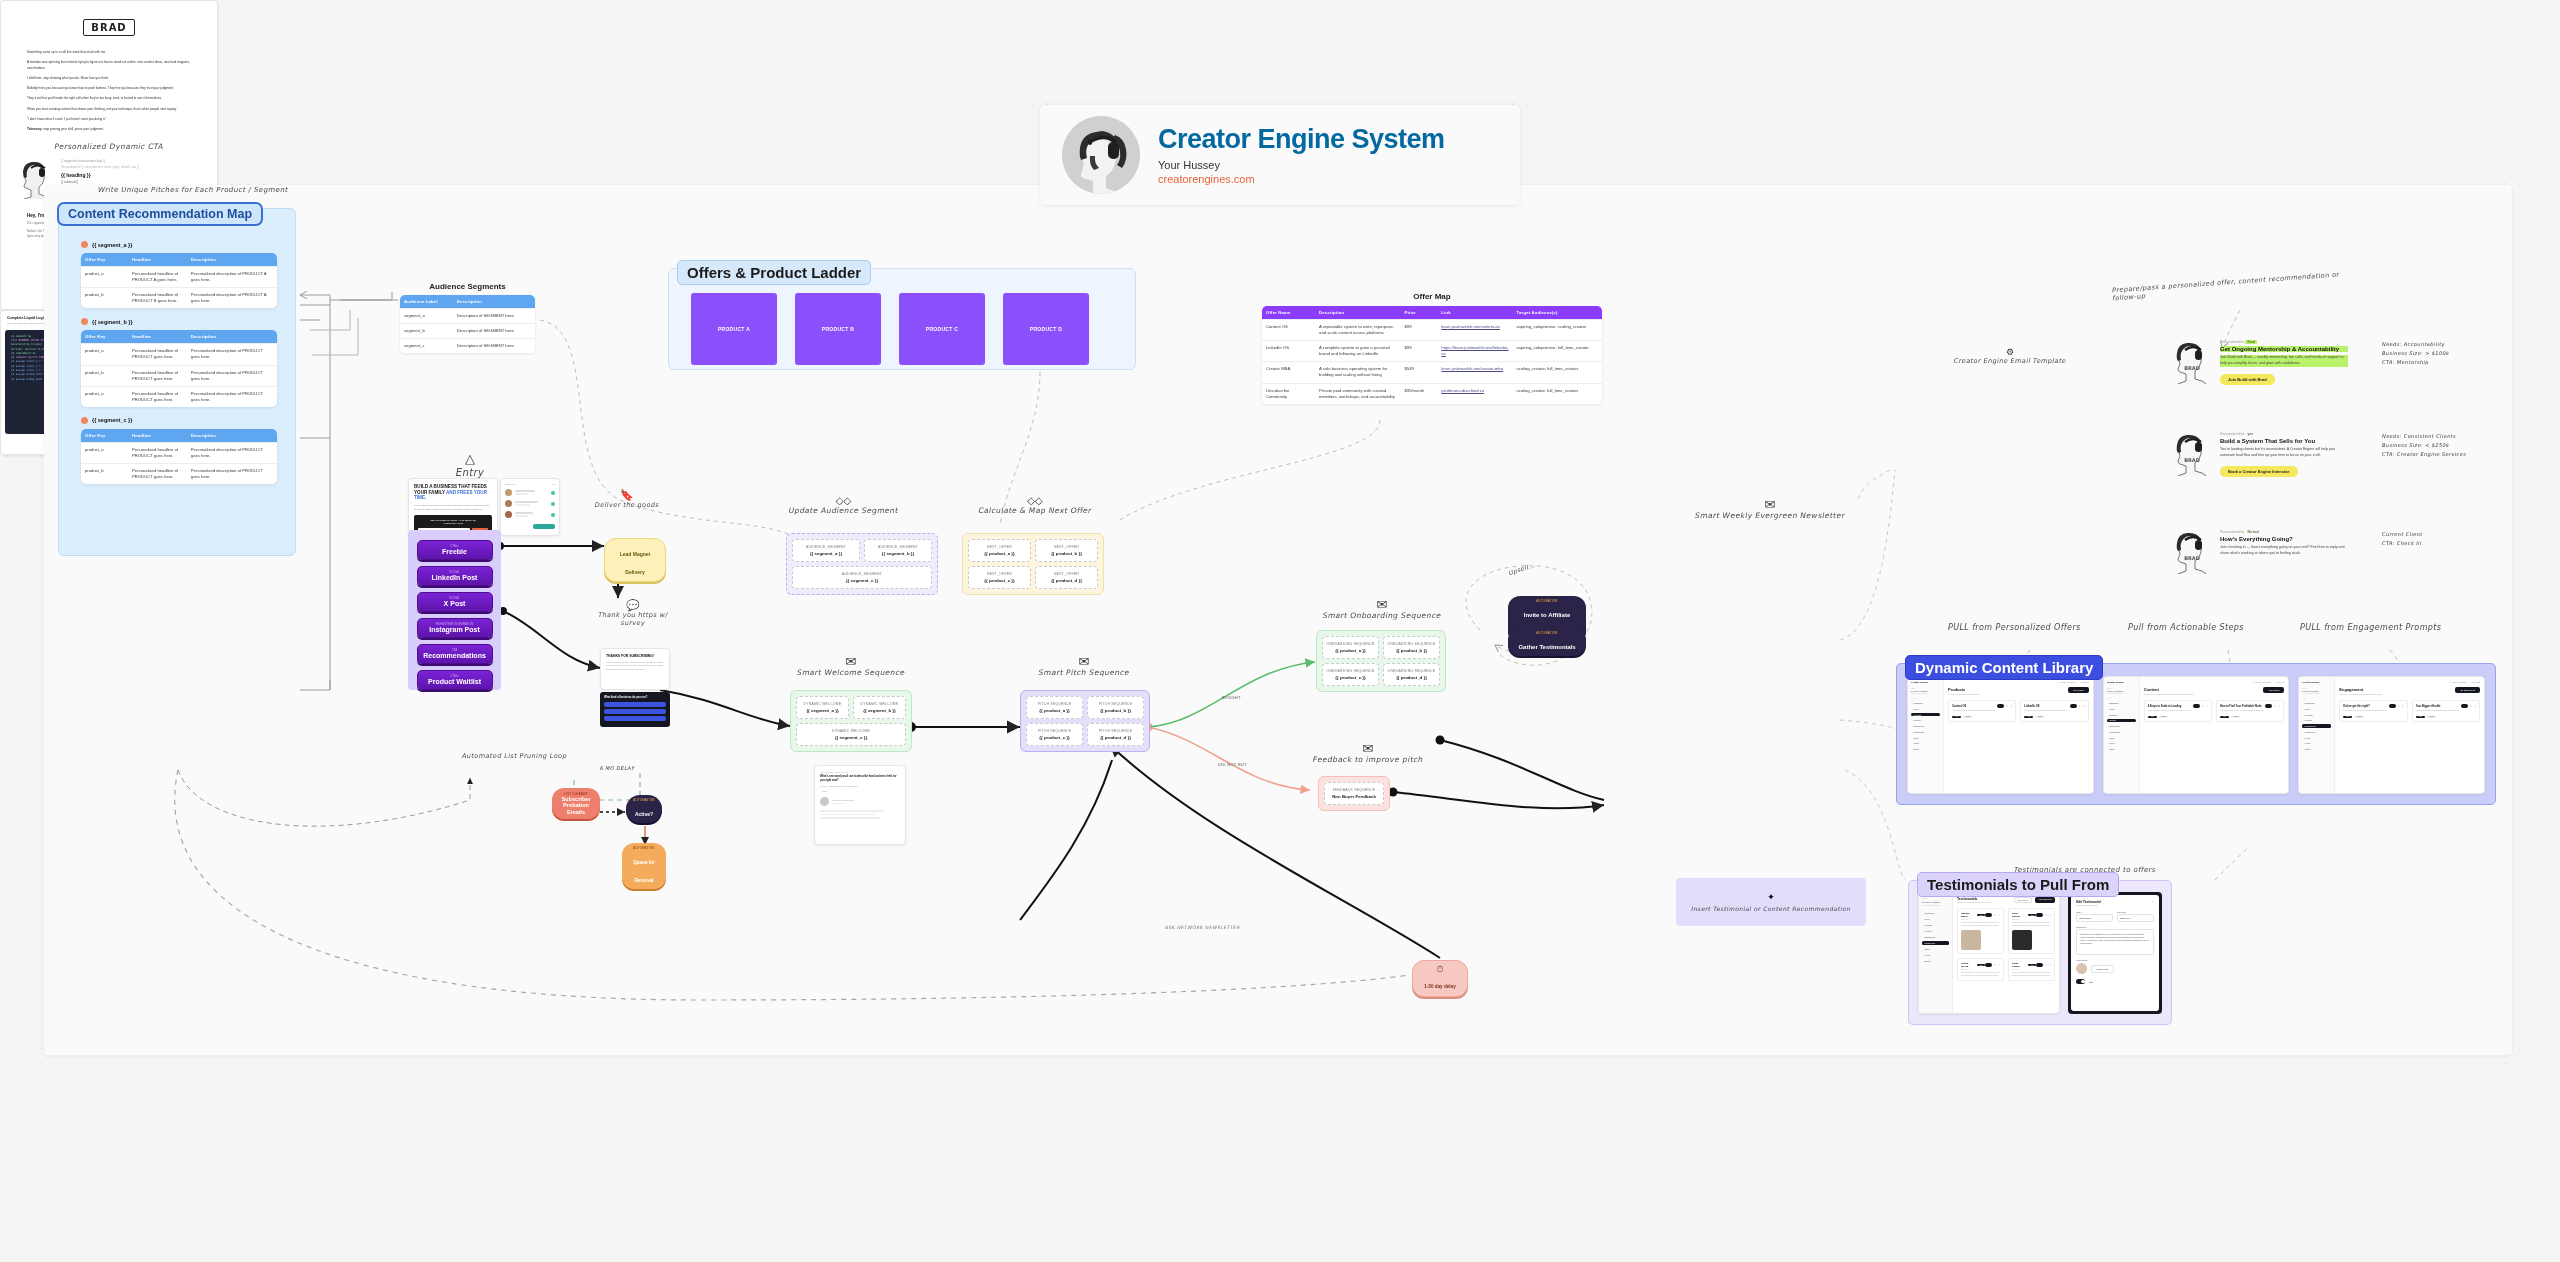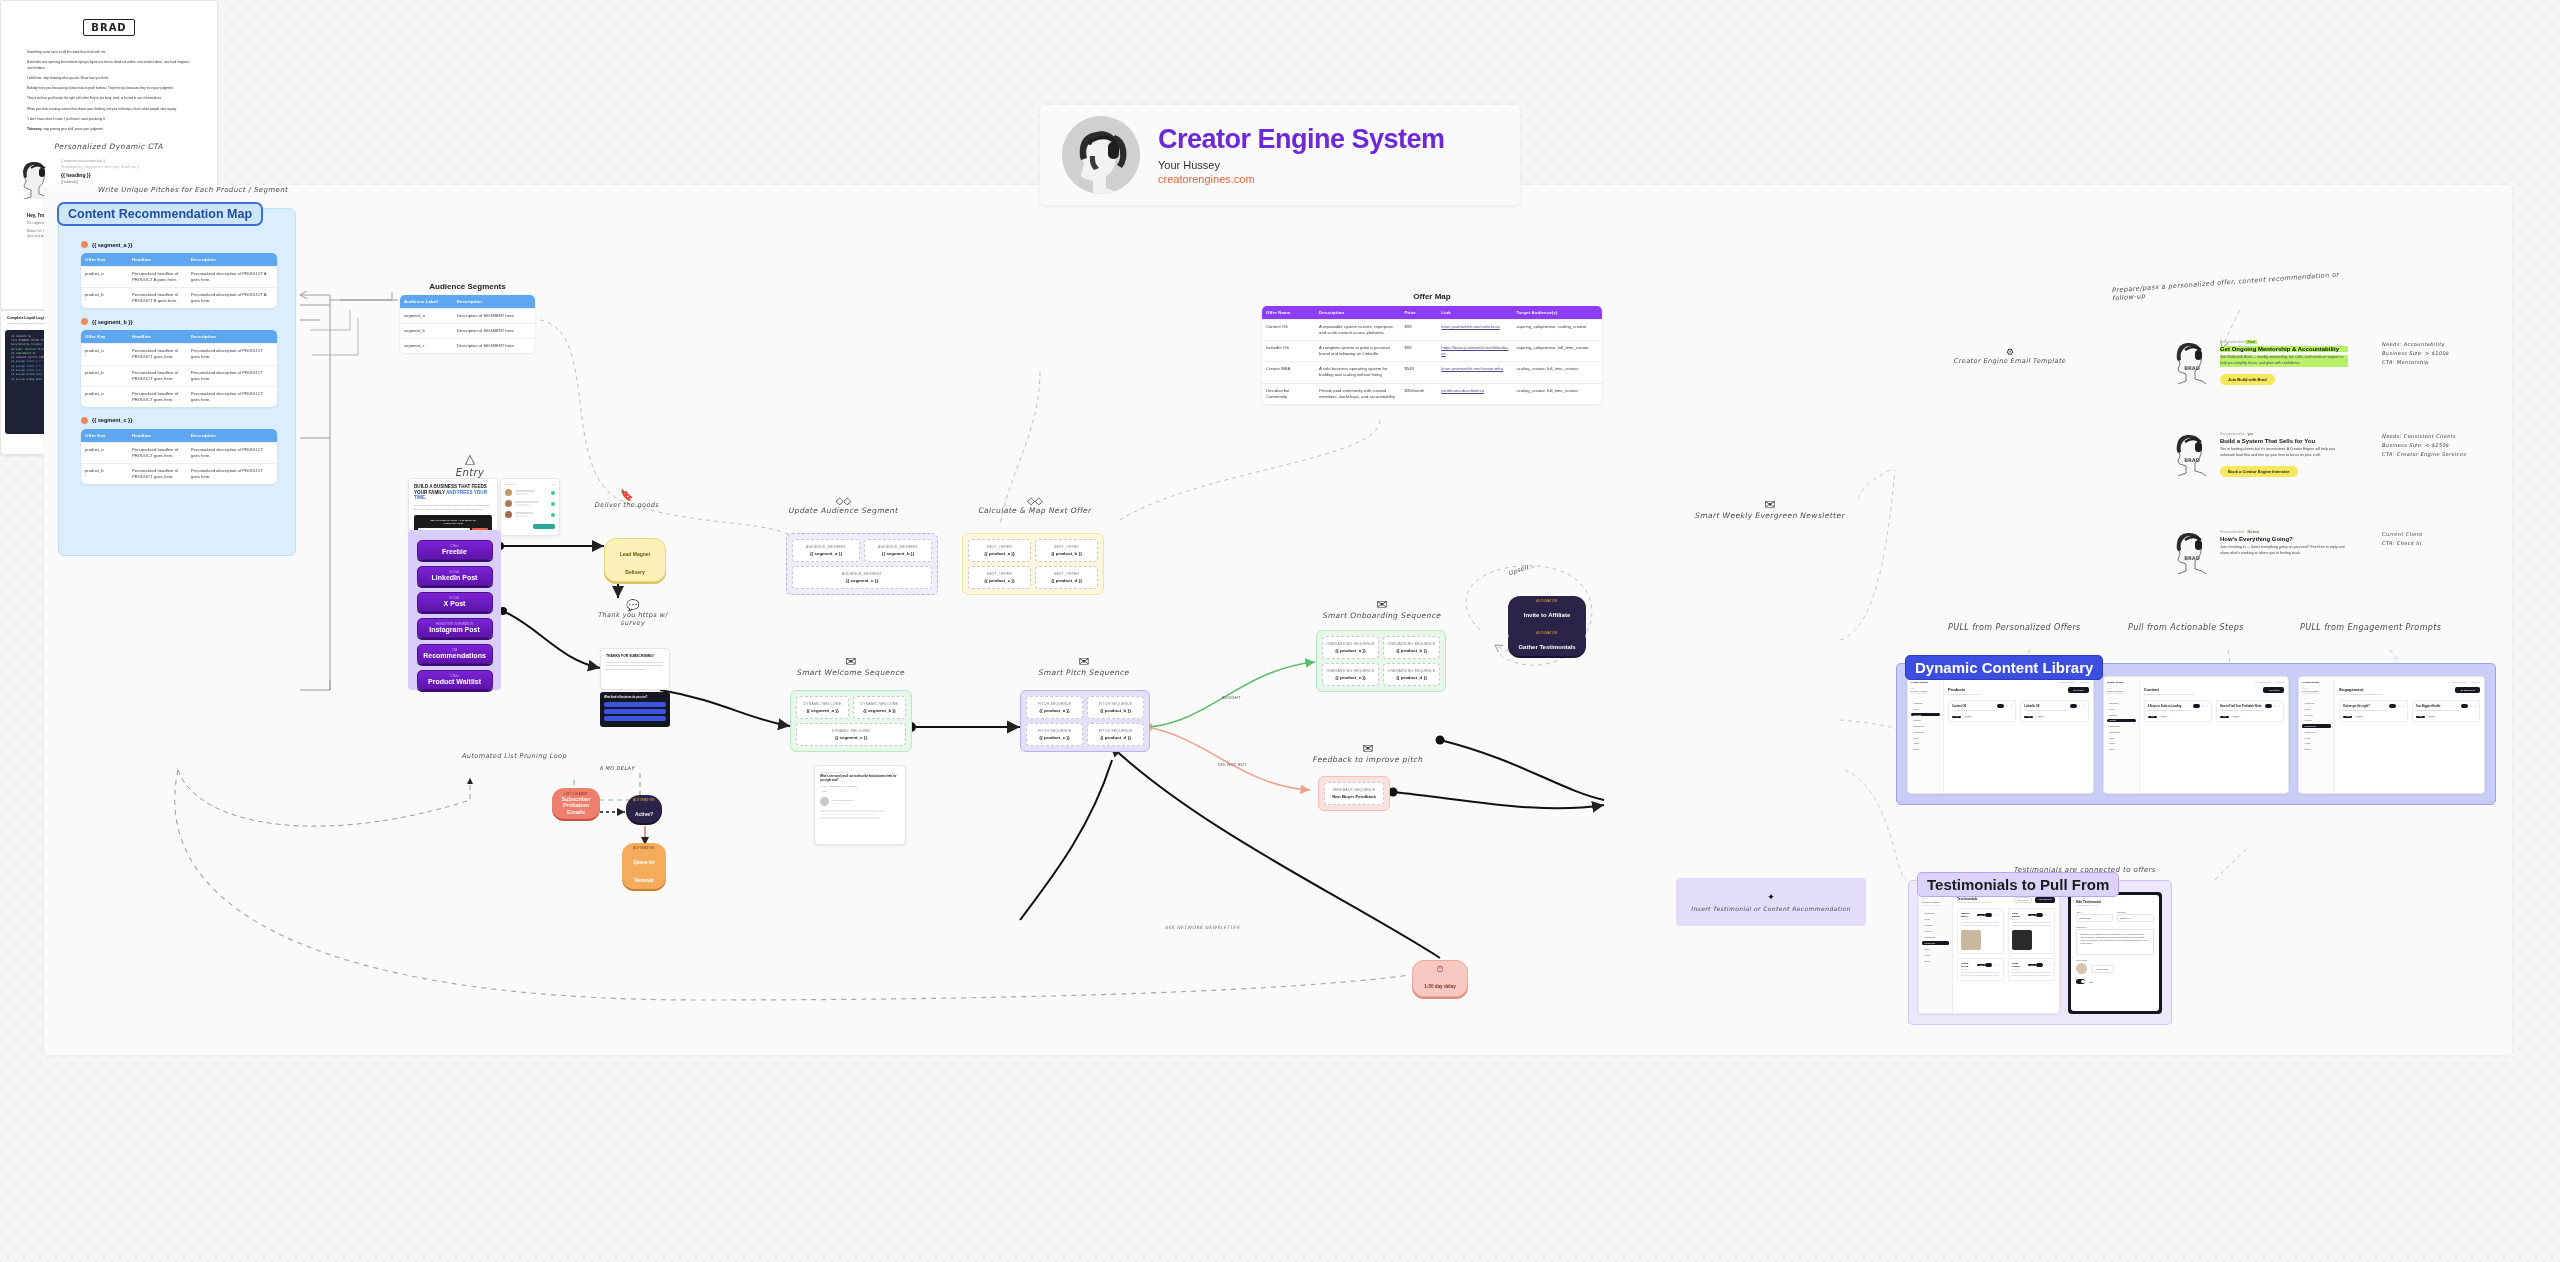--- a/index.html
+++ b/index.html
@@ -27,21 +27,21 @@
   .titlecard {
     position: absolute; left: 1040px; top: 105px; width: 480px; height: 100px;
     background: #fafafa; border-radius: 5px; box-shadow: 0 1px 5px rgba(0,0,0,.07);
     display: flex; align-items: center; gap: 18px; padding: 0 22px;
   }
   .avatar {
     width: 78px; height: 78px; border-radius: 50%; background: #cfcfcf;
     flex: 0 0 78px; overflow: hidden; position: relative;
   }
   .avatar svg { position:absolute; left:0; top:0; }
-  .t-title { font-size: 27px; font-weight: 700; color: #6d28d9; letter-spacing: -.5px; line-height: 1.1;}
+  .t-title { font-size: 27px; font-weight: 700; color: #0369a1; letter-spacing: -.5px; line-height: 1.1;}
   .t-sub { font-size: 11px; color: #333; margin-top: 4px; }
   .t-link { font-size: 11px; color: #e8633a; margin-top: 2px; }
 
   
   .panel { position: absolute; }
   .tag-label {
     display:inline-block; font-size:15px; font-weight:700; color:#1b1b1b;
     padding: 3px 9px; border-radius: 5px; white-space:nowrap;
   }
   .tag-blue { background:#cfe5fb; border:1px solid #9dc7f3; }
@@ -398,20 +398,31 @@
             </tr>
             <tr>
               <td>segment_c</td>
               <td>Description of SEGMENT here</td>
             </tr>
           </tbody>
       </table>
     </div>
   </div>
 
+  <div class="panel" id="ladder">
+    <div style="position:absolute;left:8px;top:-9px;">
+      <span class="tag-label tag-lblue">Offers &amp; Product Ladder</span>
+    </div>
+    <div id="ladder-items" style="display:flex;gap:18px;padding:24px 0 0 22px;">
+        <div class="prod">PRODUCT A</div>
+        <div class="prod">PRODUCT B</div>
+        <div class="prod">PRODUCT C</div>
+        <div class="prod">PRODUCT D</div>
+      </div>
+  </div>
 
   <div class="panel" id="offermap">
     <div class="ttl-sm" style="margin-bottom:5px;">Offer Map</div>
     <div class="mini-wrap">
       <table class="mini hd-purple">
         <thead>
             <tr id="om-head">
               <th style="width: 16%;">Offer Name</th>
               <th style="width: 26%;">Description</th>
               <th style="width: 11%;">Price</th>

